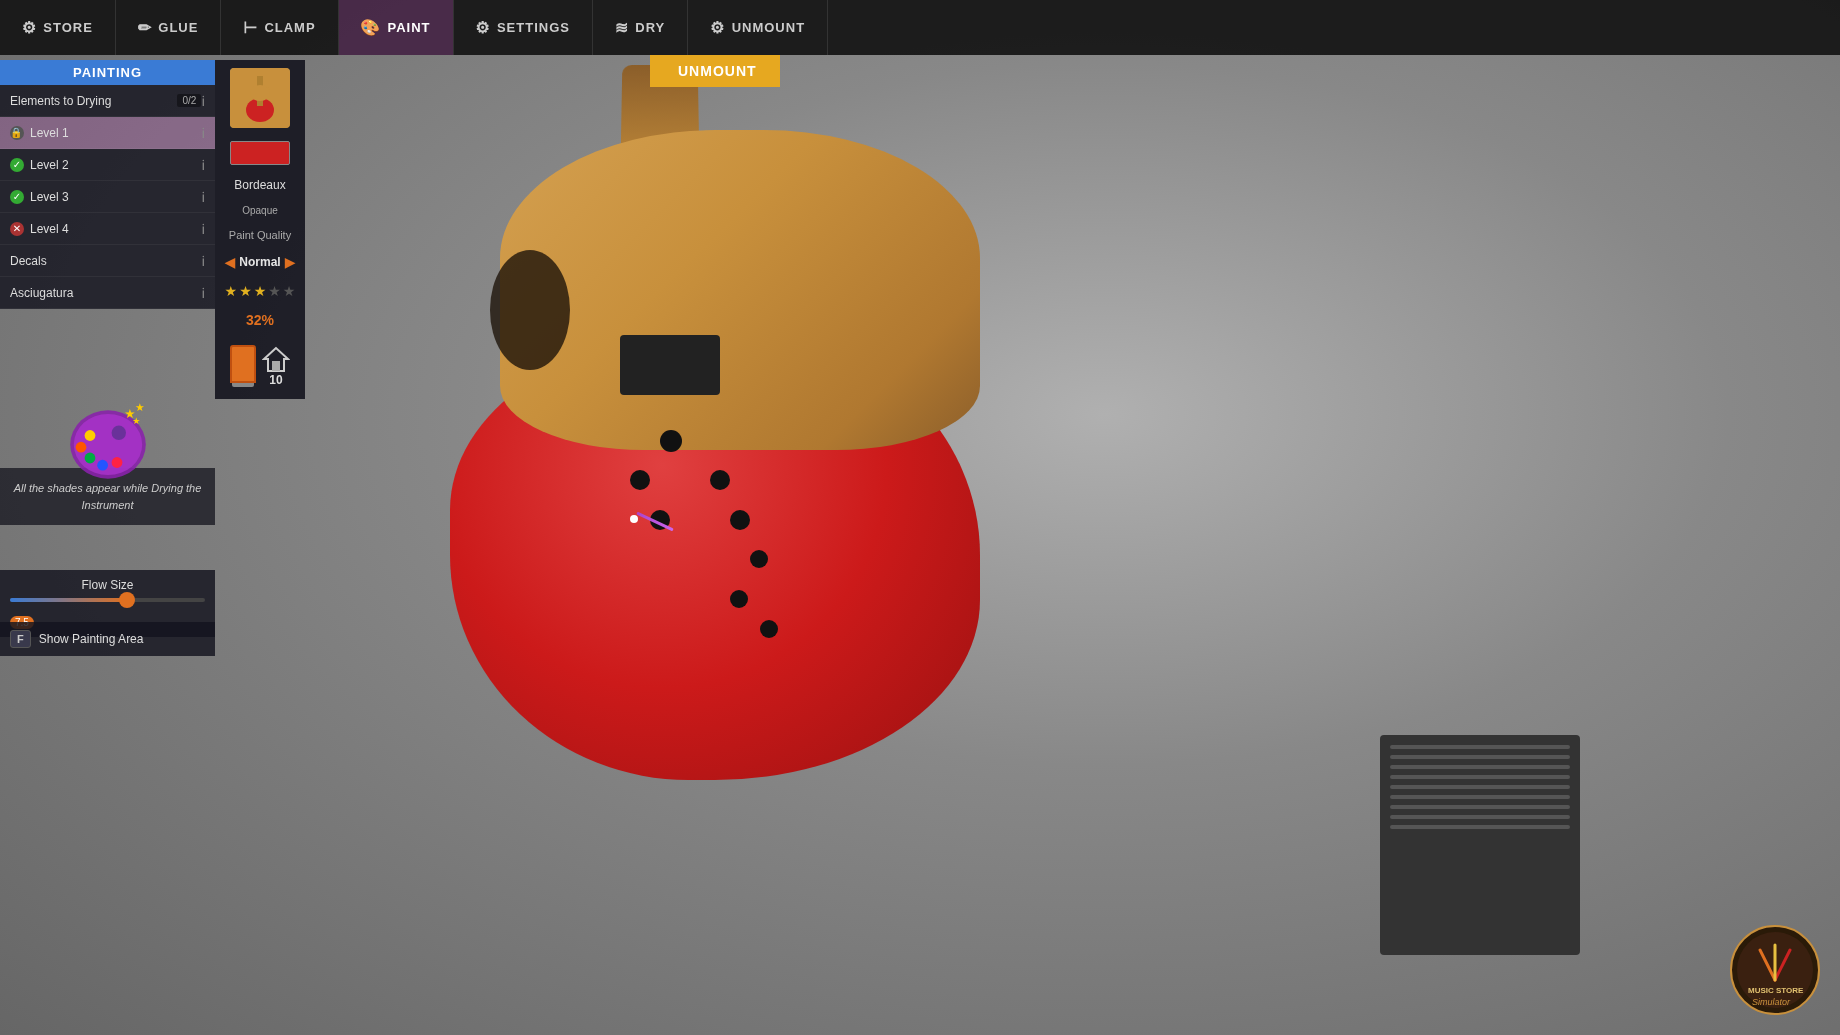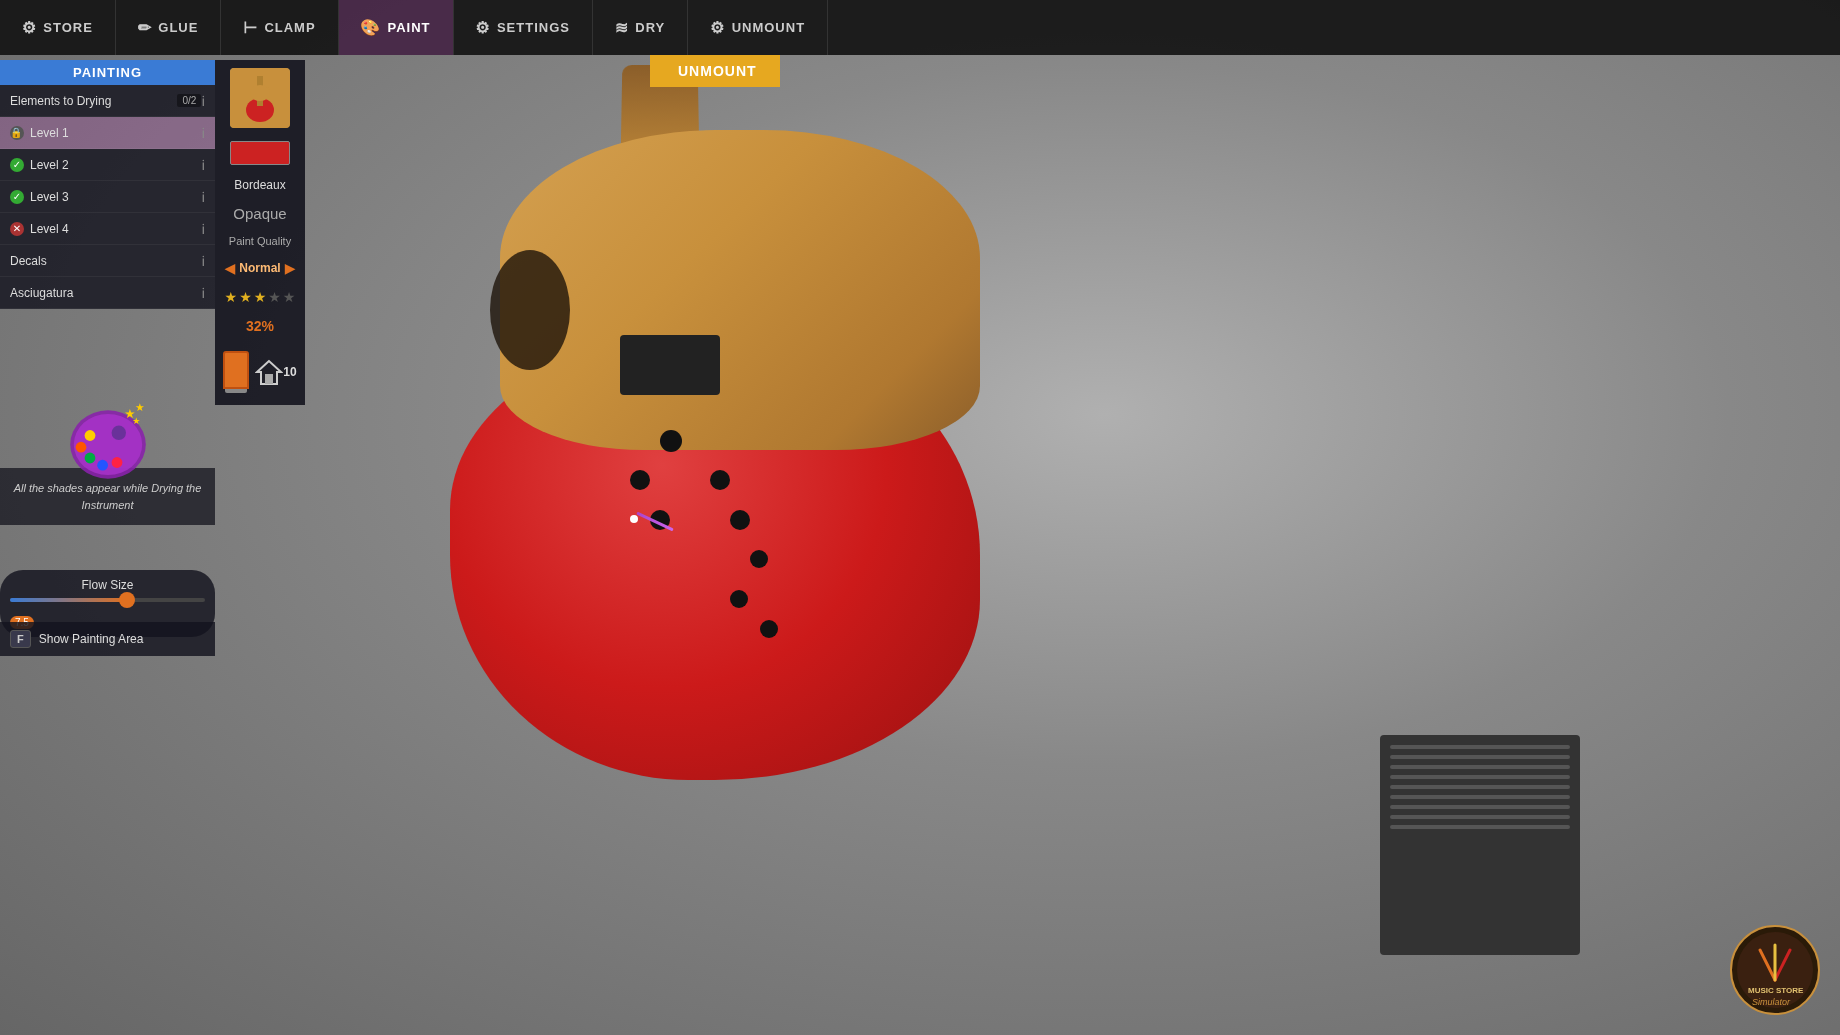--- a/index.html
+++ b/index.html
@@ -259,21 +259,21 @@
     }
 
     .color-name {
       color: #ddd;
       font-size: 12px;
       text-align: center;
     }
 
     .opacity-label {
       color: #aaa;
-      font-size: 15px;
+      font-size: 10px;
     }
 
     .quality-label {
       color: #aaa;
       font-size: 11px;
       text-align: center;
     }
 
     .quality-row {
       display: flex;
@@ -281,21 +281,21 @@
       gap: 4px;
     }
 
     .quality-arrow {
       color: #e07020;
       font-size: 14px;
       cursor: pointer;
     }
 
     .quality-value {
-      color: #fdba74;
+      color: #e5e5e5;
       font-size: 12px;
       font-weight: bold;
     }
 
     .stars-row {
       display: flex;
       gap: 2px;
     }
 
     .star {
@@ -312,21 +312,21 @@
 
     .paint-tools-row {
       display: flex;
       align-items: center;
       gap: 6px;
       padding: 4px 0;
     }
 
     .house-icon-wrap {
       display: flex;
-      flex-direction: row;
+      flex-direction: column;
       align-items: center;
     }
 
     .count-10 {
       color: #ddd;
       font-size: 12px;
       font-weight: bold;
     }
 
     
@@ -501,21 +501,21 @@
       <text x="80" y="18" font-size="12" fill="#ffcc00">★</text>
       <text x="77" y="32" font-size="10" fill="#ffcc00">★</text>
     </svg>
   </div>
 </div>
 
 <div class="info-text-area" style="top:468px; left:0; width:215px;">
   <span>All the shades appear while Drying the Instrument</span>
 </div>
 
-<div class="flow-section" style="top:570px;border-radius:23px;">
+<div class="flow-section" style="top:570px;">
   <div class="flow-label">Flow Size</div>
   <div class="slider-track">
     <div class="slider-fill" style="width:60%;"></div>
     <div class="slider-thumb" style="left:60%;"></div>
   </div>
   <div style="display:flex;justify-content:flex-start;margin-top:14px;">
     <span style="background:#e07020;color:#fff;font-size:10px;padding:1px 5px;border-radius:8px;">7.5</span>
   </div>
 </div>
 

